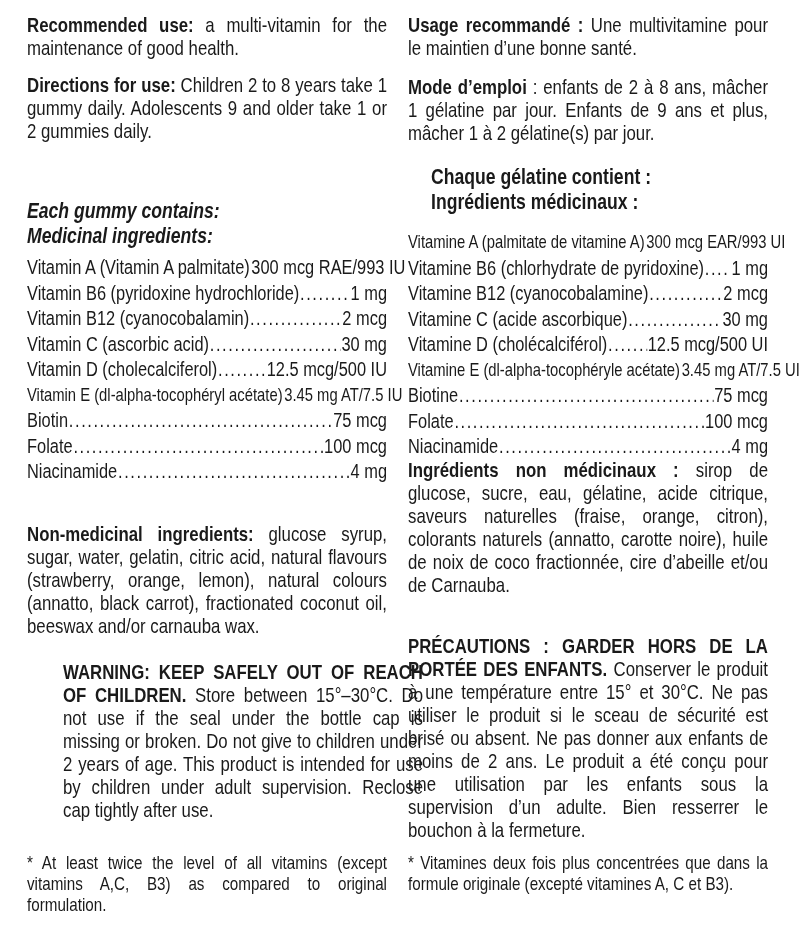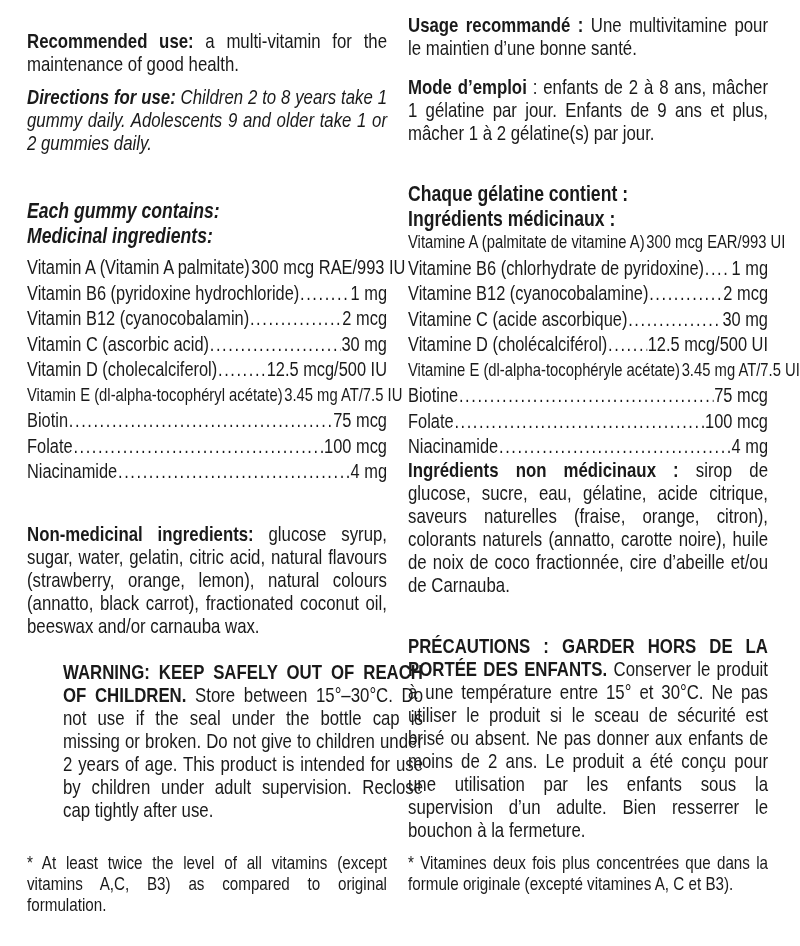--- a/index.html
+++ b/index.html
@@ -20,27 +20,27 @@
   .ing-dots { flex: 1 1 auto; overflow: hidden; letter-spacing: 2px; margin: 0 1px; }
   .ing-dots::before { content: "...................................................................................................."; }
   .ing-val { flex: 0 0 auto; }
   .fn { font-size: 19px; line-height: 21px; text-align: justify; text-align-last: left; }
 </style>
 </head>
 <body>
 
 <div class="col col-left">
 
-  <div class="blk" style="top:29px;">
+  <div class="blk" style="top:13px;">
     <div class="cond para">
       <b>Recommended use:</b><span> a multi-vitamin for the maintenance of good health.</span>
     </div>
   </div>
 
-  <div class="blk" style="top:85px;font-style:italic;">
+  <div class="blk" style="top:73px;">
     <div class="cond para">
       <b>Directions for use:</b><span>  Children 2 to 8 years take 1 gummy daily. Adolescents 9 and older take 1 or 2 gummies daily.</span>
     </div>
   </div>
 
   <div class="blk" style="top:198px;font-style:italic;">
     <div class="cond">
       <div class="head">Each gummy contains:</div>
       <div class="head">Medicinal ingredients:</div>
     </div>
@@ -120,21 +120,21 @@
       <b>Usage recommandé :</b><span> Une multivitamine pour le maintien d’une bonne santé.</span>
     </div>
   </div>
 
   <div class="blk" style="top:75px;">
     <div class="cond para">
       <b>Mode d’emploi</b><span>   : enfants de 2 à 8 ans, mâcher 1 gélatine par jour. Enfants de 9 ans et plus, mâcher 1 à 2 gélatine(s) par jour.</span>
     </div>
   </div>
 
-  <div class="blk" style="top:181px;">
+  <div class="blk" style="top:164px;margin-left:23px;">
     <div class="cond">
       <div class="head">Chaque gélatine contient :</div>
       <div class="head">Ingrédients médicinaux :</div>
     </div>
   </div>
 
   <div class="blk" style="top:229px;">
     <div class="cond">
       <div class="ing-row small">
         <span class="ing-name">Vitamine A (palmitate de vitamine A)</span>

